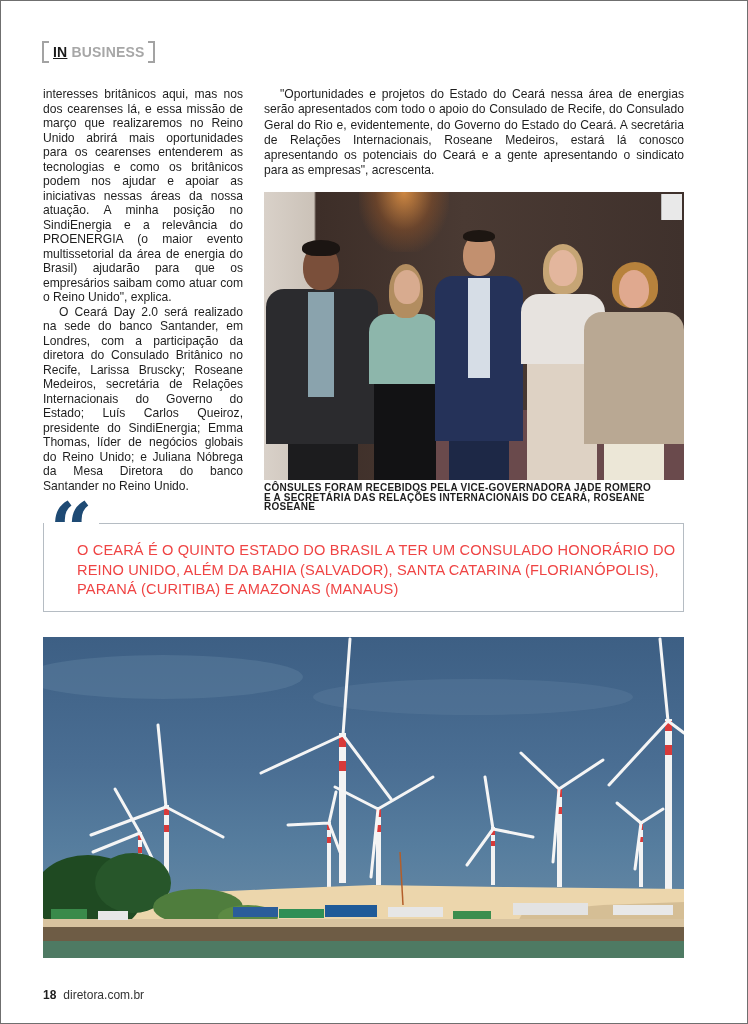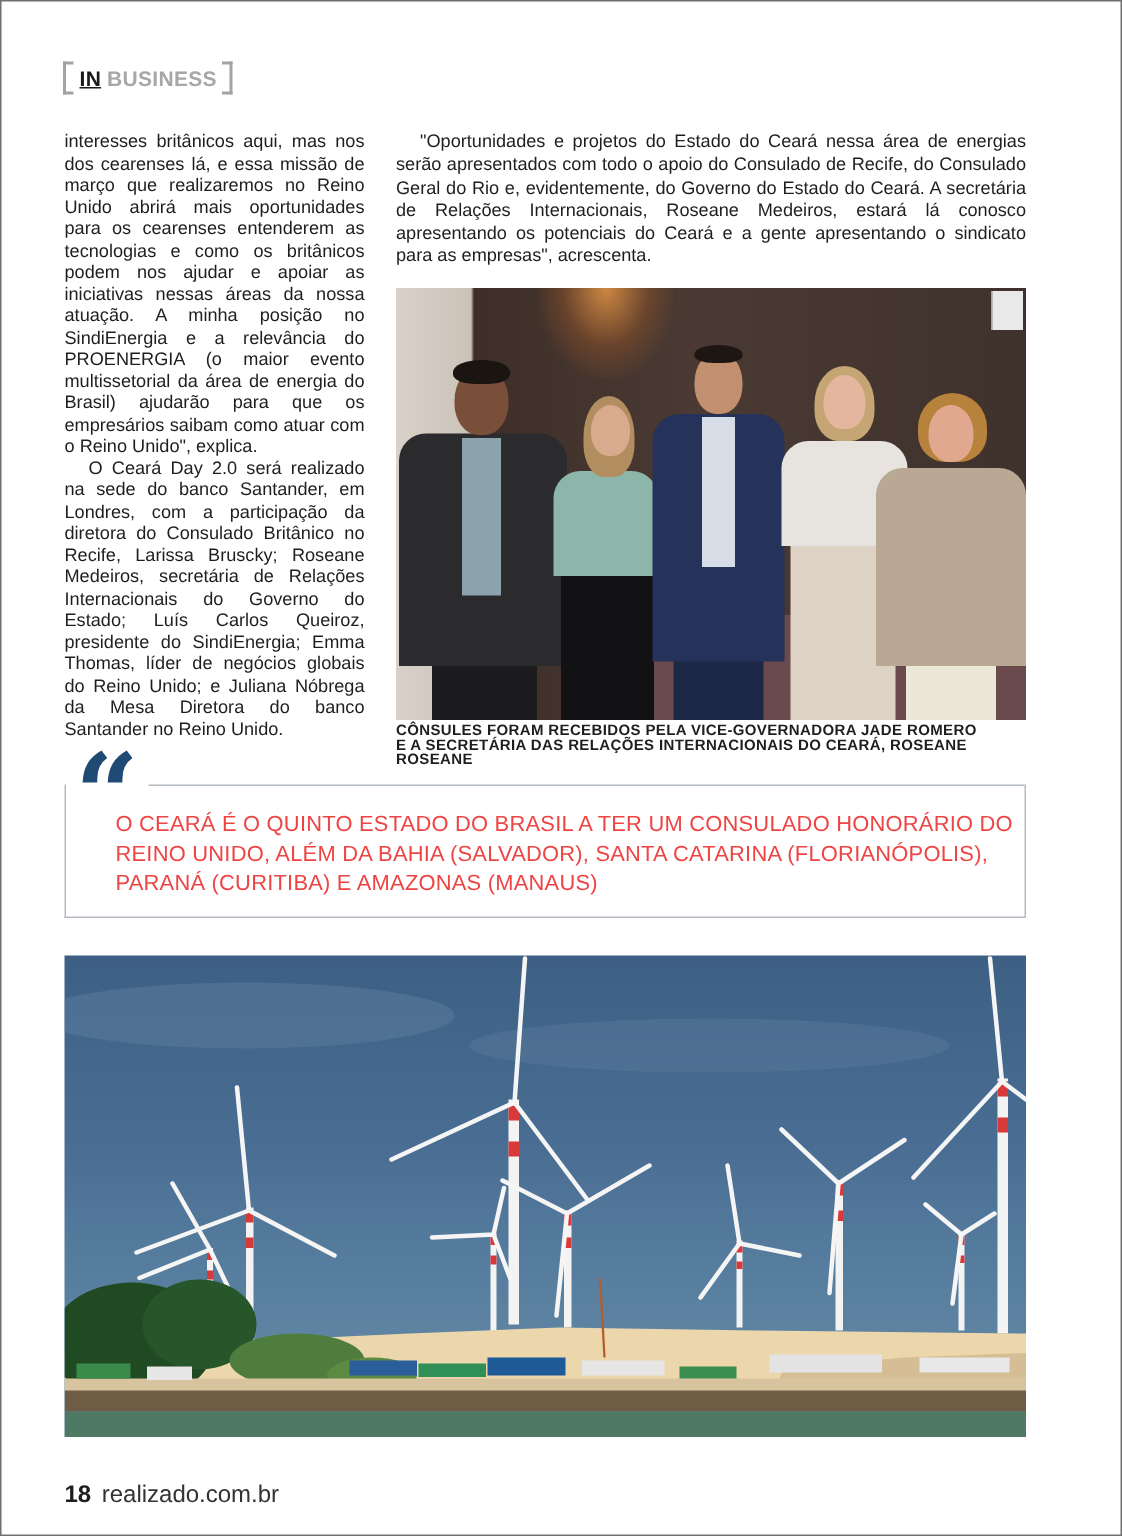--- a/index.html
+++ b/index.html
@@ -72,21 +72,21 @@
 
   
   .photo2 {
     position: absolute; left: 42px; top: 636px; width: 641px; height: 321px; overflow: hidden;
     background: linear-gradient(180deg, #3d5f84 0%, #4a6e93 40%, #567d9e 65%, #6d8ea8 100%);
   }
   .photo2 svg { position: absolute; left: 0; top: 0; }
 
   
   .footer {
-    position: absolute; left: 42px; top: 987px; font-size: 16px; color: #333;
+    position: absolute; left: 42px; top: 987px; font-size: 12px; color: #333;
     display: flex; align-items: baseline;
   }
   .footer .num { font-weight: bold; margin-right: 7px; color: #1e1e1e; }
 </style>
 </head>
 <body>
 
 <div class="page">
 
   <div class="section-tag">
@@ -233,15 +233,15 @@
         <line x1="357" y1="215" x2="360" y2="268" stroke="#b35e2a" stroke-width="1.5"></line>
       </g>
 
       <rect x="0" y="290" width="641" height="14" fill="#6e5c45"></rect>
       <rect x="0" y="304" width="641" height="17" fill="#4e7a63"></rect>
     </svg>
   </div>
 
   <div class="footer">
     <span class="num">18</span>
-    <span>realizado.com.br</span>
+    <span>diretora.com.br</span>
   </div>
 </div>
 
 </body></html>

